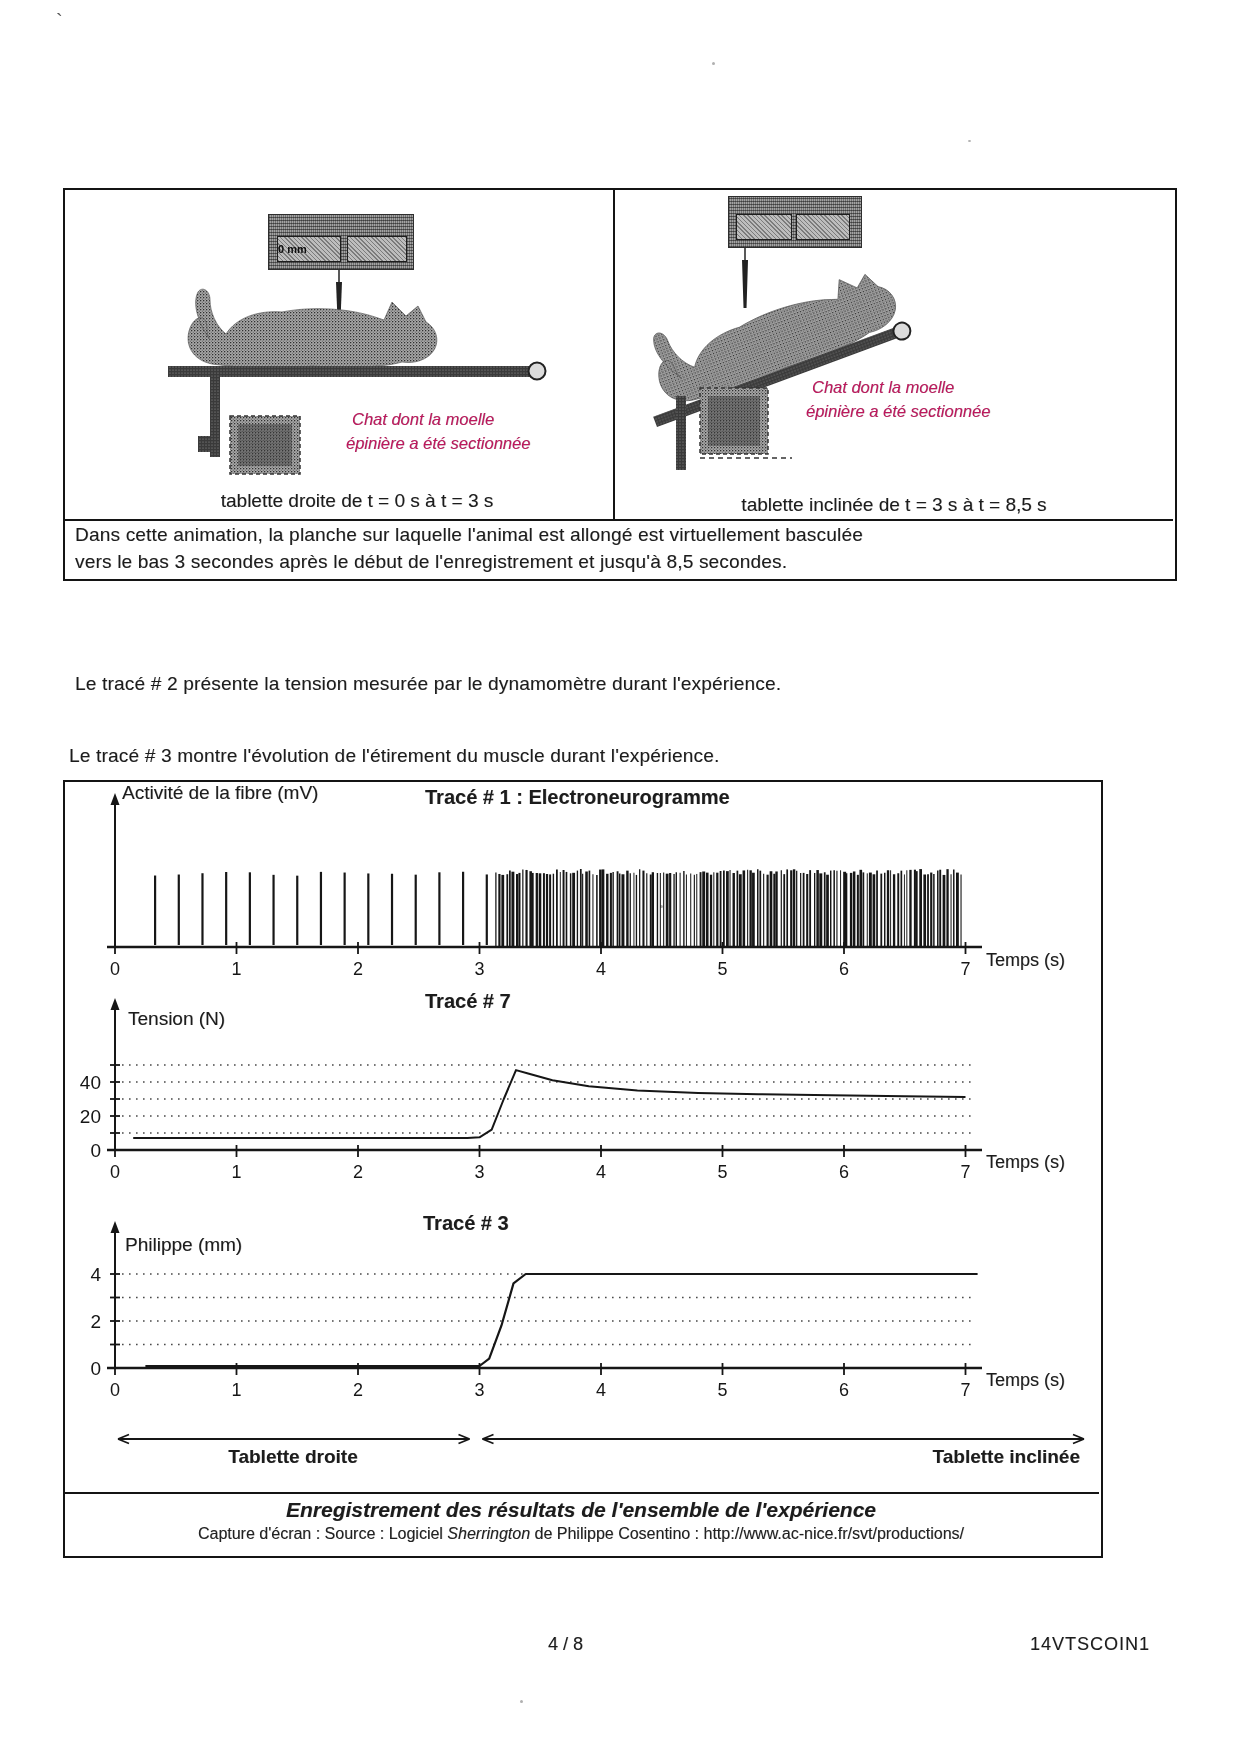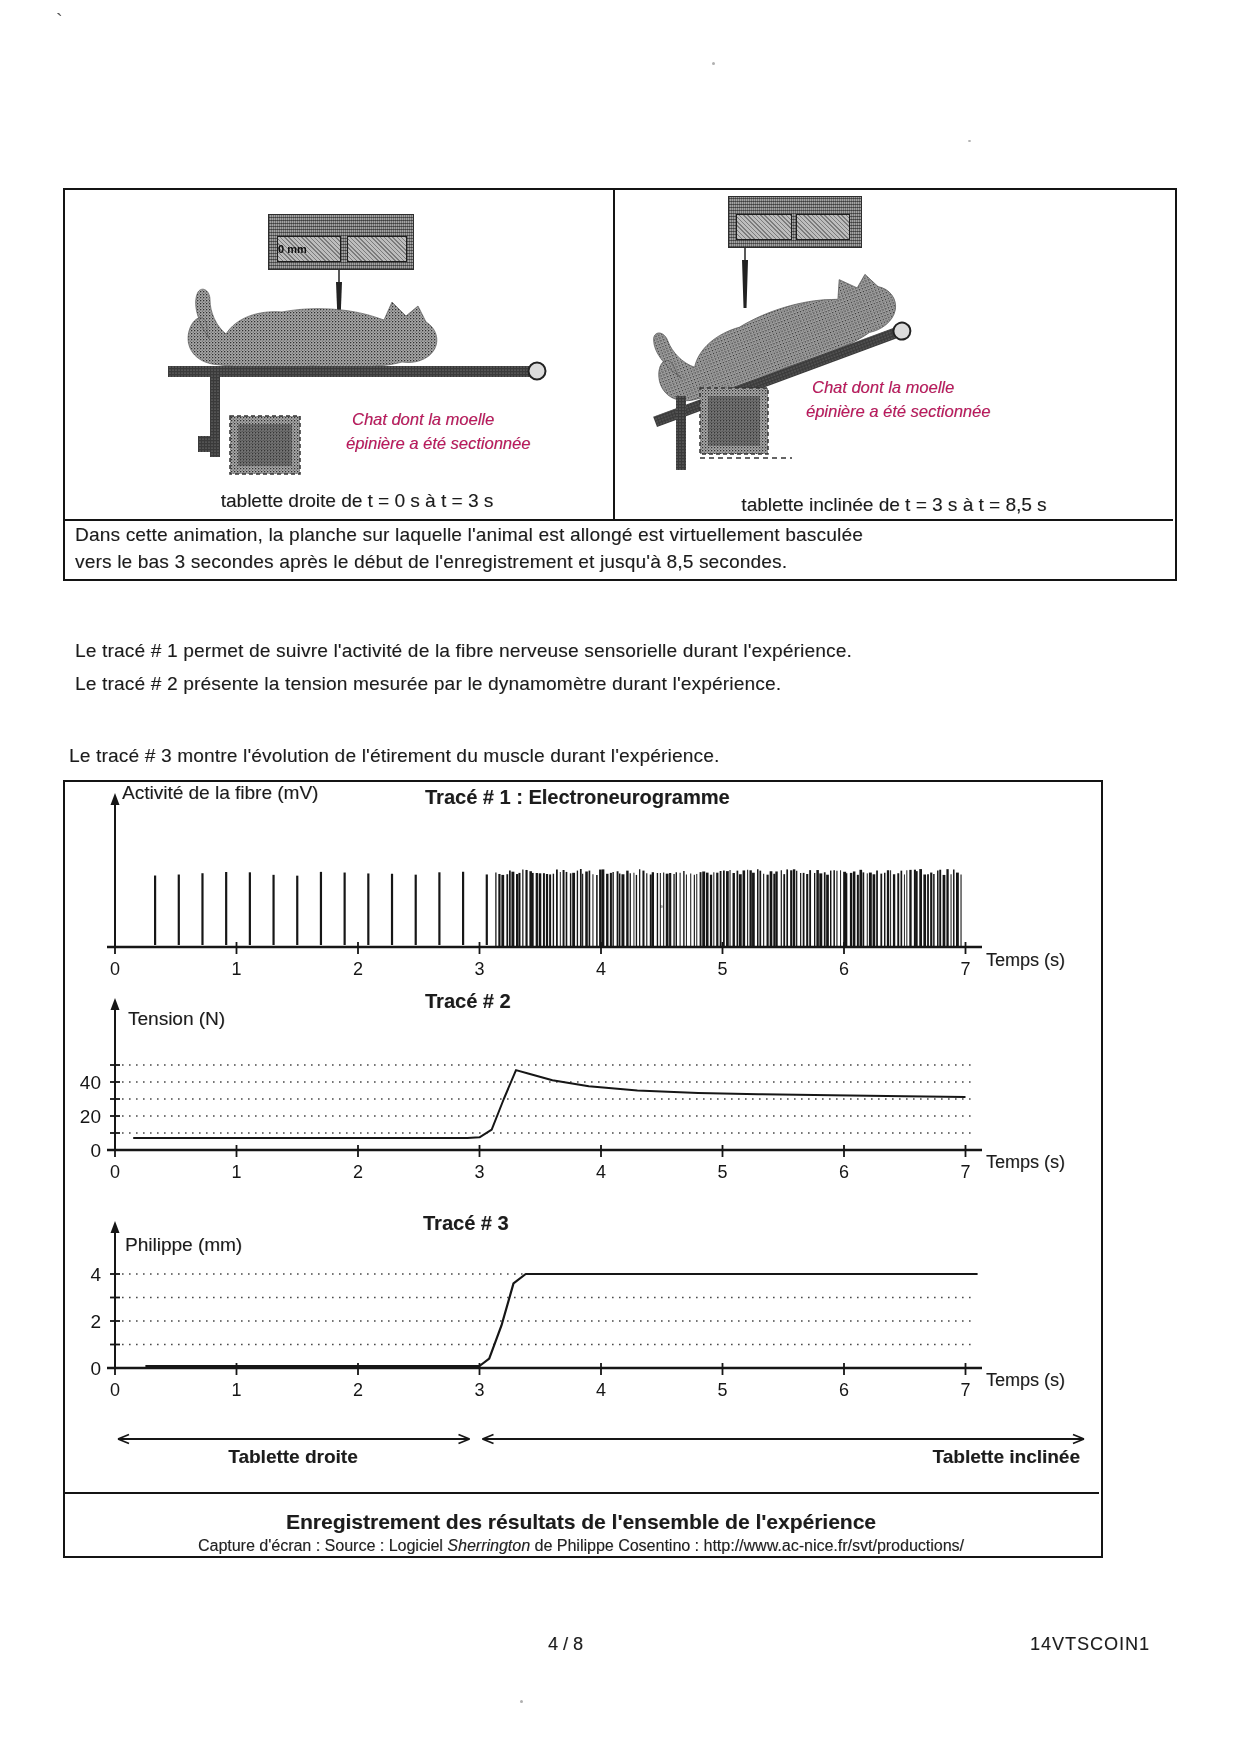--- a/index.html
+++ b/index.html
@@ -102,21 +102,20 @@
   <div class="abs cat-label sc" style="left:346px;top:434px;">épinière a été sectionnée</div>
   <div class="abs cat-label sc" style="left:812px;top:378px;">Chat dont la moelle</div>
   <div class="abs cat-label sc" style="left:806px;top:402px;">épinière a été sectionnée</div>
 
   <div class="abs captxt sc" style="left:63px;top:490px;width:550px;text-align:center;padding-left:19px;">tablette droite de t = 0 s à t = 3 s</div>
   <div class="abs captxt sc" style="left:615px;top:494px;width:558px;text-align:center;">tablette inclinée de t = 3 s à t = 8,5 s</div>
 
   <div class="abs bodytxt sc" style="left:75px;top:524px;">Dans cette animation, la planche sur laquelle l'animal est allongé est virtuellement basculée</div>
   <div class="abs bodytxt sc" style="left:75px;top:551px;">vers le bas 3 secondes après le début de l'enregistrement et jusqu'à 8,5 secondes.</div>
 
-  <div class="abs bodytxt sc" style="left:75px;top:640px;">Le tracé # 1 permet de suivre l'activité de la fibre nerveuse sensorielle durant l'expérience.</div>
   <div class="abs bodytxt sc" style="left:75px;top:673px;">Le tracé # 2 présente la tension mesurée par le dynamomètre durant l'expérience.</div>
   <div class="abs bodytxt sc" style="left:69px;top:706px;margin-top:39px;">Le tracé # 3 montre l'évolution de l'étirement du muscle durant l'expérience.</div>
 
   <div class="box" style="left:63px;top:780px;width:1036px;height:774px;">
     <svg id="charts-svg" width="1036" height="774" viewBox="63 780 1036 774" style="position:absolute;left:0;top:0;">
         <g>
           <line x1="113" y1="800" x2="113" y2="946" stroke="#161616" stroke-width="2"></line>
           <path d="M113,791 L108.5,803 L117.5,803 Z" fill="#161616"></path>
           <line x1="105" y1="945" x2="980" y2="945" stroke="#161616" stroke-width="2.4"></line>
           <line x1="113" y1="940" x2="113" y2="952" stroke="#161616" stroke-width="1.8"></line>
@@ -369,33 +368,33 @@
           <path d="M480.5,1437 L491.5,1432.5 M480.5,1437 L491.5,1441.5" stroke="#161616" stroke-width="1.8" fill="none"></path>
           <path d="M1082,1437 L1071,1432.5 M1082,1437 L1071,1441.5" stroke="#161616" stroke-width="1.8" fill="none"></path>
         </g>
       </svg>
   </div>
 
   <div class="abs trace-title sc" style="left:425px;top:786px;">Tracé # 1 : Electroneurogramme</div>
   <div class="abs ylab sc" style="left:122px;top:782px;">Activité de la fibre (mV)</div>
   <div class="abs xlab sc" style="left:986px;top:950px;">Temps (s)</div>
 
-  <div class="abs trace-title sc" style="left:425px;top:990px;">Tracé # 2</div>
+  <div class="abs trace-title sc" style="left:425px;top:990px;">Tracé # 7</div>
   <div class="abs ylab sc" style="left:128px;top:1008px;">Tension (N)</div>
   <div class="abs xlab sc" style="left:986px;top:1152px;">Temps (s)</div>
 
   <div class="abs trace-title sc" style="left:423px;top:1212px;">Tracé # 3</div>
   <div class="abs ylab sc" style="left:125px;top:1234px;">Philippe (mm)</div>
   <div class="abs xlab sc" style="left:986px;top:1370px;">Temps (s)</div>
 
   <div class="abs tab-lab sc" style="left:113px;top:1446px;width:360px;text-align:center;">Tablette droite</div>
   <div class="abs tab-lab sc" style="left:480px;top:1446px;width:600px;text-align:right;">Tablette inclinée</div>
 
   <div class="abs" style="left:63px;top:1492px;width:1036px;height:62px;border-top:2px solid #141414;">
-    <div class="figcap-title sc" style="margin-top:16px;">Enregistrement des résultats de l'ensemble de l'expérience</div>
+    <div class="figcap-title sc" style="margin-top:4px;font-style:italic;">Enregistrement des résultats de l'ensemble de l'expérience</div>
     <div class="figcap-src sc" style="margin-top:3px;">
       <span>Capture d'écran : Source : Logiciel </span><span style="font-style:italic;">Sherrington</span><span> de Philippe Cosentino : http://www.ac-nice.fr/svt/productions/</span>
     </div>
   </div>
 
   <div class="abs footer-txt sc" style="left:548px;top:1634px;">4 / 8</div>
   <div class="abs footer-txt sc" style="left:1030px;top:1634px;letter-spacing:1px;">14VTSCOIN1</div>
 
 </div>
 

